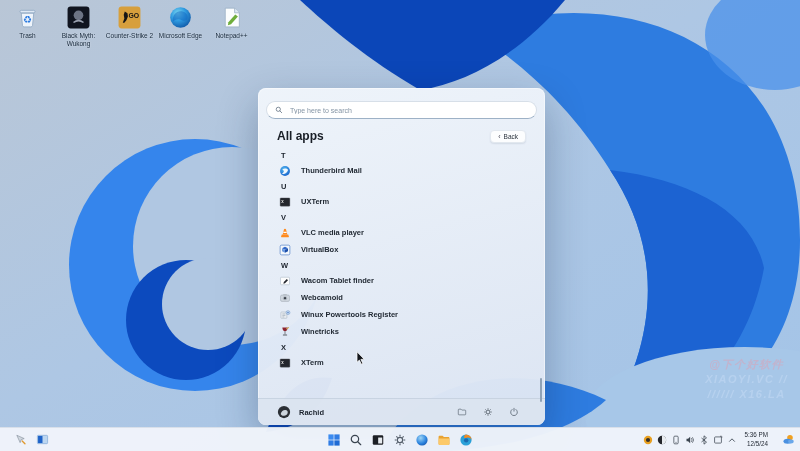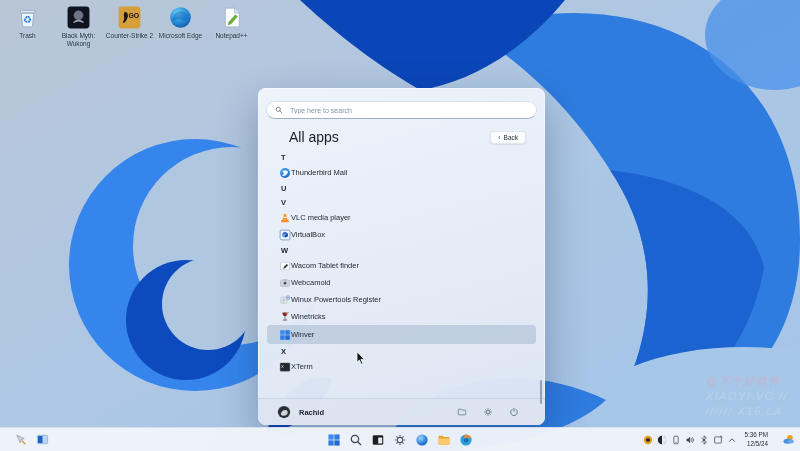--- a/index.html
+++ b/index.html
@@ -7,48 +7,48 @@
     font-family:"Liberation Sans",sans-serif;-webkit-font-smoothing:antialiased;}
   .wall{position:absolute;inset:0;}
   
   .desktop-icons{position:absolute;top:5px;left:2px;display:flex;}
   .dicon{width:51px;display:flex;flex-direction:column;align-items:center;gap:2px;cursor:default;}
   .dicon .ic{width:25px;height:25px;display:block;}
   .dicon .ic svg{width:100%;height:100%;display:block;}
   .dicon .lbl{font-size:6.5px;color:#15273a;text-align:center;line-height:1.2;max-width:48px;
     text-shadow:0 0 2px rgba(255,255,255,.55);}
   
-  .watermark{position:absolute;right:12px;bottom:32px;text-align:left;font-weight:normal;
+  .watermark{position:absolute;right:12px;bottom:49px;text-align:center;font-weight:bold;
     font-style:italic;letter-spacing:1.5px;line-height:1.35;font-size:11px;pointer-events:none;}
   .wm1{color:rgba(235,150,165,.40);}
   .wm2,.wm3{color:rgba(205,225,248,.42);}
   
   .start-menu{position:absolute;left:258px;top:88px;width:287px;height:337px;border-radius:8px;
     background:linear-gradient(165deg,rgba(240,245,251,.97),rgba(222,230,243,.96));
     box-shadow:0 16px 40px rgba(10,30,60,.30),0 0 0 1px rgba(255,255,255,.45) inset;
     display:flex;flex-direction:column;overflow:hidden;}
   .sm-body{flex:1;min-height:0;display:flex;flex-direction:column;padding:13px 7px 0;}
   .search-box{height:16px;background:#fff;border:1px solid #d7dfe8;border-bottom:1px solid #9db1c6;
     border-radius:9px;display:flex;align-items:center;gap:5px;padding:0 8px;flex:none;margin:0 1px;}
   .search-box .sic{width:8px;height:8px;flex:none;}
   .search-box .sic svg{width:100%;height:100%;display:block;}
   .search-input{border:0;outline:0;background:transparent;font-size:7px;color:#3a4a5a;flex:1;
     font-family:"Liberation Sans",sans-serif;}
   .search-input::placeholder{color:#8494a4;}
   .sm-header{display:flex;justify-content:space-between;align-items:center;margin:10px 12px 5px;}
-  .sm-title{font-size:14px;font-weight:normal;color:#191e26;margin-left:12px;}
+  .sm-title{font-size:12px;font-weight:bold;color:#191e26;}
   .back-btn{display:flex;align-items:center;gap:3px;background:#fcfdfe;border:1px solid #e2e8ef;
     border-radius:4px;padding:2px 7px;font-size:6.5px;color:#2a323c;cursor:pointer;
     box-shadow:0 1px 1.5px rgba(30,50,80,.10);}
   .back-btn .chev{font-size:7px;line-height:1;color:#445;}
   .app-list{flex:1;min-height:0;display:flex;flex-direction:column;padding:0 2px;position:relative;}
   .row-section{height:14px;flex:none;display:flex;align-items:center;padding-left:14px;
     font-size:7.5px;font-weight:600;color:#1b222c;}
-  .row-app{height:17px;flex:none;display:flex;align-items:center;padding-left:12px;
-    border-radius:4px;cursor:pointer;}
+  .row-app{height:17px;flex:none;display:flex;align-items:center;gap:10px;padding-left:12px;
+    border-radius:4px;cursor:pointer;font-weight:bold;}
   .row-app.hl{background:rgba(140,163,192,.38);height:19px;}
   .row-app .ic{width:12px;height:12px;flex:none;}
   .row-app .ic svg{width:100%;height:100%;display:block;}
   .row-app .alabel{font-size:7.5px;color:#222a34;}
   .sm-scrollbar{position:absolute;right:-4px;top:230px;width:2px;height:24px;background:#8fa2b6;border-radius:2px;}
   .sm-footer{flex:none;height:26px;background:rgba(219,228,240,.92);
     border-top:1px solid rgba(150,168,188,.28);display:flex;align-items:center;
     justify-content:space-between;padding:0 26px 0 19px;}
   .user{display:flex;align-items:center;gap:8px;cursor:pointer;}
   .user .av{width:14px;height:14px;}
@@ -204,20 +204,29 @@
                     <stop offset="1" stop-color="#0f59c8"></stop>
                   </radialGradient>
                 </defs>
                 <circle cx="8" cy="8" r="6.6" fill="url(#gt1)"></circle>
                 <path d="M4.4 6.2c2.6-2.1 6.2-1.8 7.7.5-1.6 4.4-5.1 5.9-8.1 4.9 1.8-1.2 2.7-2.6 2.5-4.1z" fill="#fff" opacity=".92"></path>
               </svg>
             </span>
             <span class="alabel">Thunderbird Mail</span>
           </div>
           <div class="row-section">U</div>
+          <div class="row-app">
+            <span class="ic">
+              <svg viewBox="0 0 16 16">
+                <rect x="1.5" y="2.5" width="13" height="11" rx="1" fill="#23262c" stroke="#5a5f66" stroke-width=".5"></rect>
+                <text x="3" y="9.8" font-size="5.4" fill="#e8e8e8" font-family="DejaVu Sans Mono, monospace">X</text>
+              </svg>
+            </span>
+            <span class="alabel">UXTerm</span>
+          </div>
           <div class="row-section">V</div>
           <div class="row-app">
             <span class="ic">
               <svg viewBox="0 0 16 16">
                 <path d="M8 2.2c.8 0 1.2.3 1.3.8l1.8 7H4.9l1.8-7c.1-.5.5-.8 1.3-.8Z" fill="#ff8a1e"></path>
                 <path d="M6.2 6.2h3.6l.5 1.9H5.7Z" fill="#fff"></path>
                 <path d="M3.7 10h8.6l.9 2.5c.2.6-.2 1.1-.8 1.1H3.6c-.6 0-1-.5-.8-1.1Z" fill="#ff8a1e"></path>
               </svg>
             </span>
             <span class="alabel">VLC media player</span>
@@ -268,31 +277,20 @@
           <div class="row-app">
             <span class="ic">
               <svg viewBox="0 0 16 16">
                 <path d="M4.5 2h7c0 3-1.4 4.9-3.5 4.9S4.5 5 4.5 2Z" fill="#8c2430"></path>
                 <rect x="7.5" y="6.9" width="1" height="4.4" fill="#5a5f66"></rect>
                 <rect x="5" y="11.4" width="6" height="1.2" rx=".6" fill="#5a5f66"></rect>
                 <path d="M9.2 3.4l3.8-2 .5 1-3.7 2.2Z" fill="#caa04a"></path>
               </svg>
             </span>
             <span class="alabel">Winetricks</span>
-          </div>
-          <div class="row-app hl">
-            <span class="ic">
-              <svg viewBox="0 0 16 16">
-                <rect x="1.6" y="1.6" width="6" height="6" fill="#3b8bf0"></rect>
-                <rect x="8.4" y="1.6" width="6" height="6" fill="#2f7ce4"></rect>
-                <rect x="1.6" y="8.4" width="6" height="6" fill="#2f7ce4"></rect>
-                <rect x="8.4" y="8.4" width="6" height="6" fill="#1e6ad4"></rect>
-              </svg>
-            </span>
-            <span class="alabel">Winver</span>
           </div>
           <div class="row-section">X</div>
           <div class="row-app">
             <span class="ic">
               <svg viewBox="0 0 16 16">
                 <rect x="1.5" y="2.5" width="13" height="11" rx="1" fill="#23262c" stroke="#5a5f66" stroke-width=".5"></rect>
                 <text x="3" y="9.8" font-size="5.4" fill="#e8e8e8" font-family="DejaVu Sans Mono, monospace">X</text>
               </svg>
             </span>
             <span class="alabel">XTerm</span>

